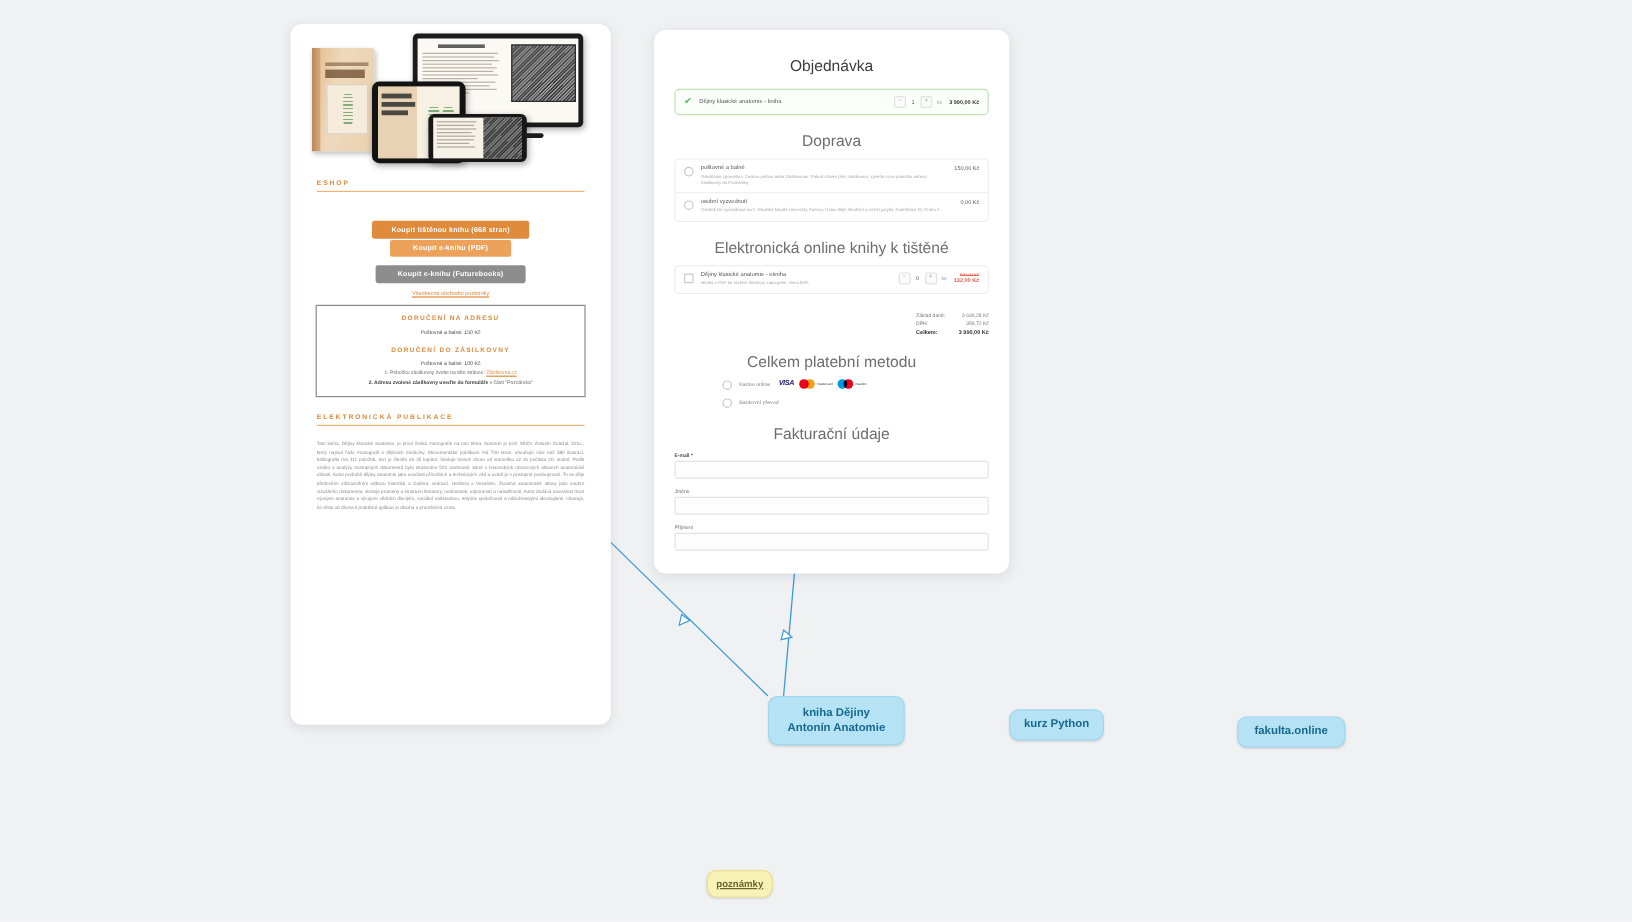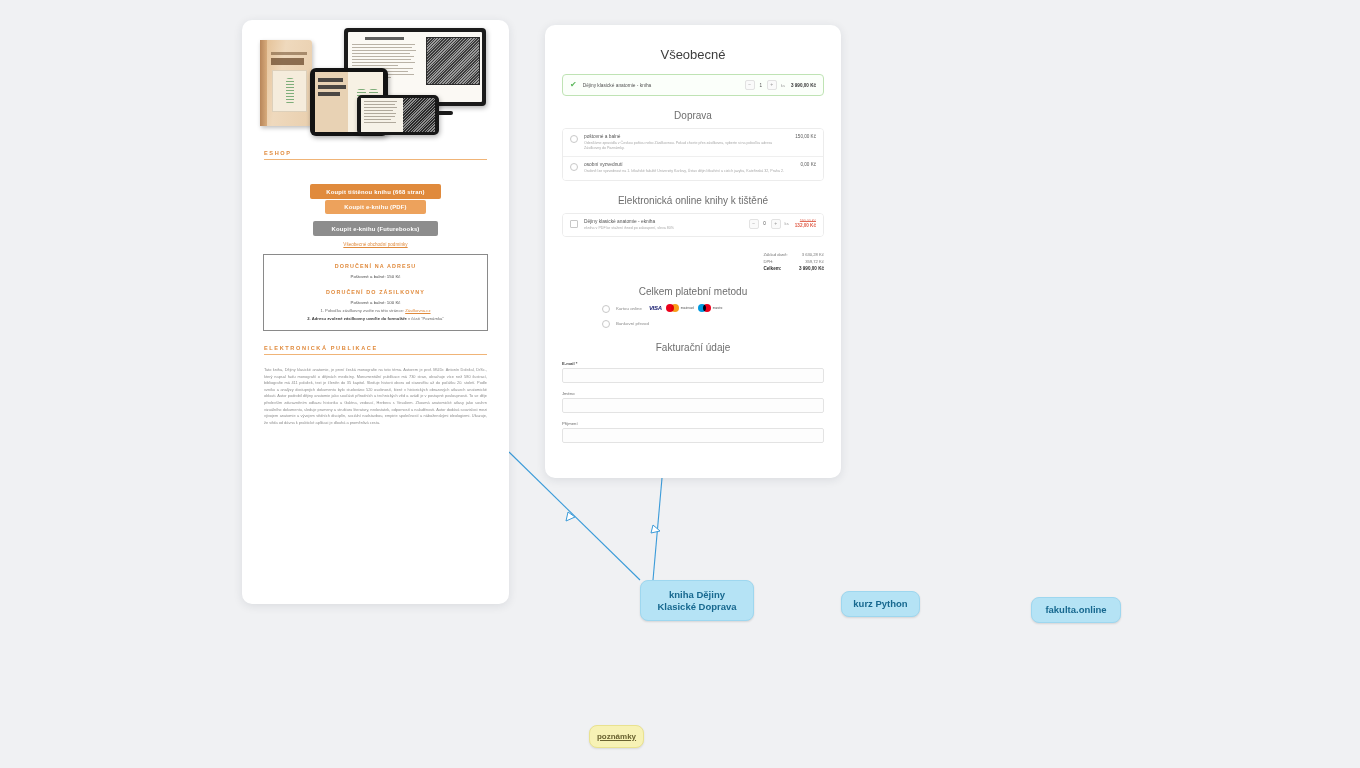--- a/index.html
+++ b/index.html
@@ -101,21 +101,21 @@
   .dl-n{font-size:4.2px;color:#6b6b6b;margin-top:3px;}
   .dl-n b{color:#3c3c3c;}
   .dl-n a{color:#e08a3c;text-decoration:underline;}
 
   .body-copy{margin:12px 22px 0 22px;font-size:3.9px;line-height:6.6px;color:#8c8c8c;text-align:justify;}
 
   
   #rightCard{left:545px;top:25px;width:296px;height:453px;}
   .ord-inner{padding:14px 17px 0 17px;}
   .ord-h1{text-align:center;font-size:13px;color:#3d3d3d;font-weight:normal;margin:8px 0 12px;}
-  .ord-h2{text-align:center;font-size:10px;color:#6e6e6e;font-weight:normal;margin:14px 0 7px;}
+  .ord-h2{text-align:center;font-size:13px;color:#6e6e6e;font-weight:normal;margin:14px 0 7px;}
 
   .row{border:1px solid #e6e6e6;border-radius:4px;background:#fff;padding:5px 7px;display:flex;align-items:flex-start;}
   .row.sel{border-color:#bfe3b4;background:#fbfffa;align-items:center;}
   .row + .row{margin-top:-1px;border-radius:0;}
   .grp{border:1px solid #ececec;border-radius:4px;overflow:hidden;}
   .grp .row{border:none;border-radius:0;}
   .grp .row + .row{border-top:1px solid #efefef;margin-top:0;}
 
   .chk{color:#5cb85c;font-size:8px;line-height:8px;margin-right:6px;}
   .radio{width:6px;height:6px;border:1px solid #c8c8c8;border-radius:50%;margin:1px 6px 0 0;flex:0 0 auto;background:#fff;}
@@ -274,21 +274,21 @@
 
     <div class="sec-label" style="margin-top:14px">ELEKTRONICKÁ PUBLIKACE</div>
     <div class="sec-rule"></div>
 
     <div class="body-copy">Tato kniha, Dějiny klasické anatomie, je první česká monografie na toto téma. Autorem je prof. MUDr. Antonín Doležal, DrSc., který napsal řadu monografií o dějinách medicíny. Monumentální publikace má 730 stran, obsahuje více než 580 ilustrací, bibliografie má 411 položek, text je členěn do 35 kapitol. Sleduje historii oboru od starověku až do počátku 20. století. Podle vzniku a analýzy dostupných dokumentů bylo studováno 520 osobností, které v historických obrazových atlasech anatomické oblasti. Autor podrobil dějiny anatomie jako součásti přírodních a technických věd a uvádí je v postupné posloupnosti. To se děje především zdůrazněním odkazu historiků a Galéna, vedoucí, Herbera s Vesaliem. Zkoumá anatomické atlasy jako souhrn vizuálního dokumentu, sleduje prameny a strukturu literatury, nedostatek, odporností a naladěnosti. Autor dodává souvislost mezi vývojem anatomie a vývojem vědních disciplín, sociální nadstavbou, empirie společností a náboženskými ideologiemi. Ukazuje, že věda od dávna k praktické aplikaci je dlouhá a proměnlivá cesta.</div>
   </div>
 
   <div class="card" id="rightCard">
     <div class="ord-inner">
 
-      <div class="ord-h1">Všeobecné</div>
+      <div class="ord-h1">Objednávka</div>
 
       <div class="row sel">
         <span class="chk">✔</span>
         <div class="rowmain">
           <div class="rowtitle">Dějiny klasické anatomie - kniha</div>
         </div>
         <div class="stepper">
           <div class="stepbtn">−</div>
           <div class="qty">1</div>
           <div class="stepbtn">+</div>
@@ -395,21 +395,21 @@
       <div class="fld"></div>
 
       <div class="fld-label">Příjmení</div>
       <div class="fld"></div>
     </div>
   </div>
 
   <div class="node node-blue" id="nodeBook">
     <div>
       <div>kniha Dějiny</div>
-      <div>Klasické Doprava</div>
+      <div>Antonín Anatomie</div>
     </div>
   </div>
 
   <div class="node node-blue" id="nodePython">kurz Python</div>
   <div class="node node-blue" id="nodeEgolem">fakulta.online</div>
   <div class="node node-yellow" id="nodeNotes">poznámky</div>
 
 </div>
 
 </body></html>

